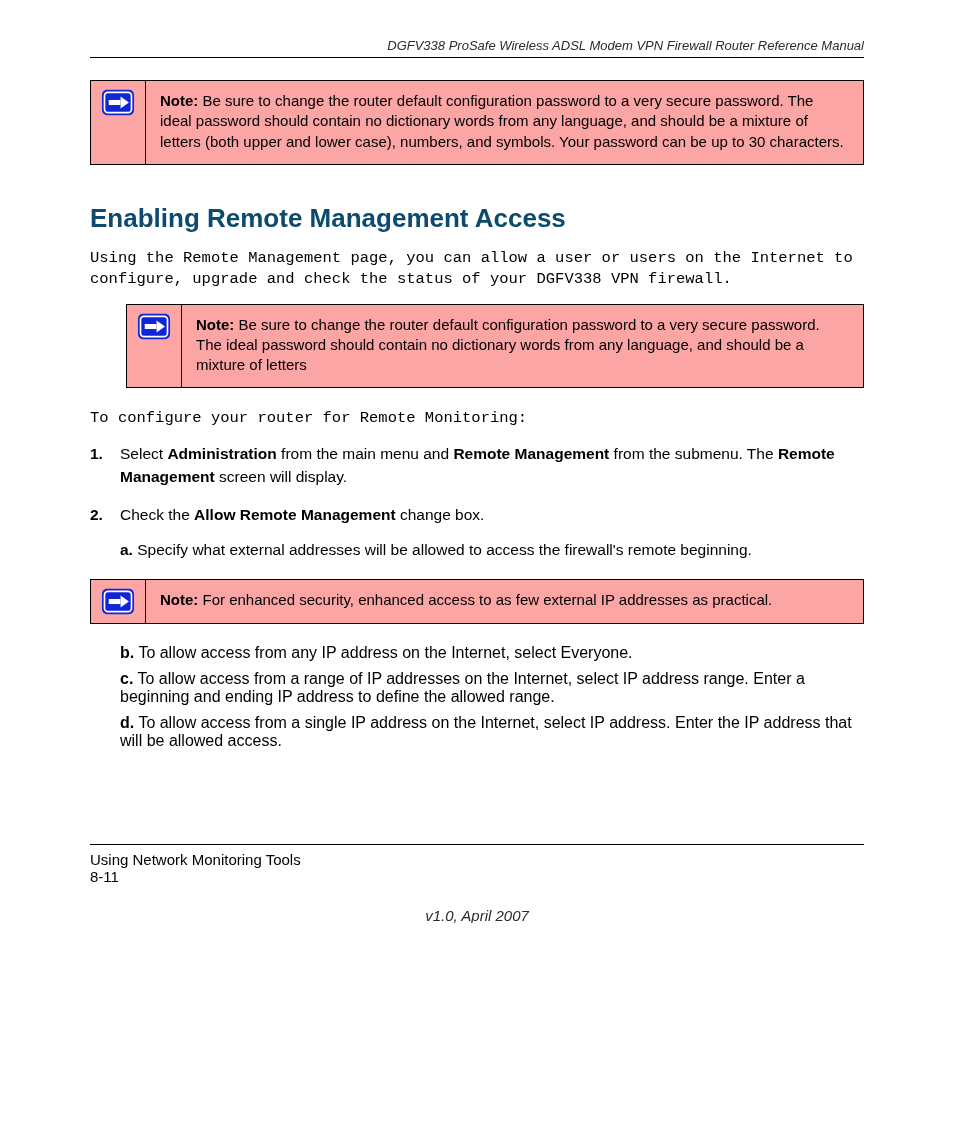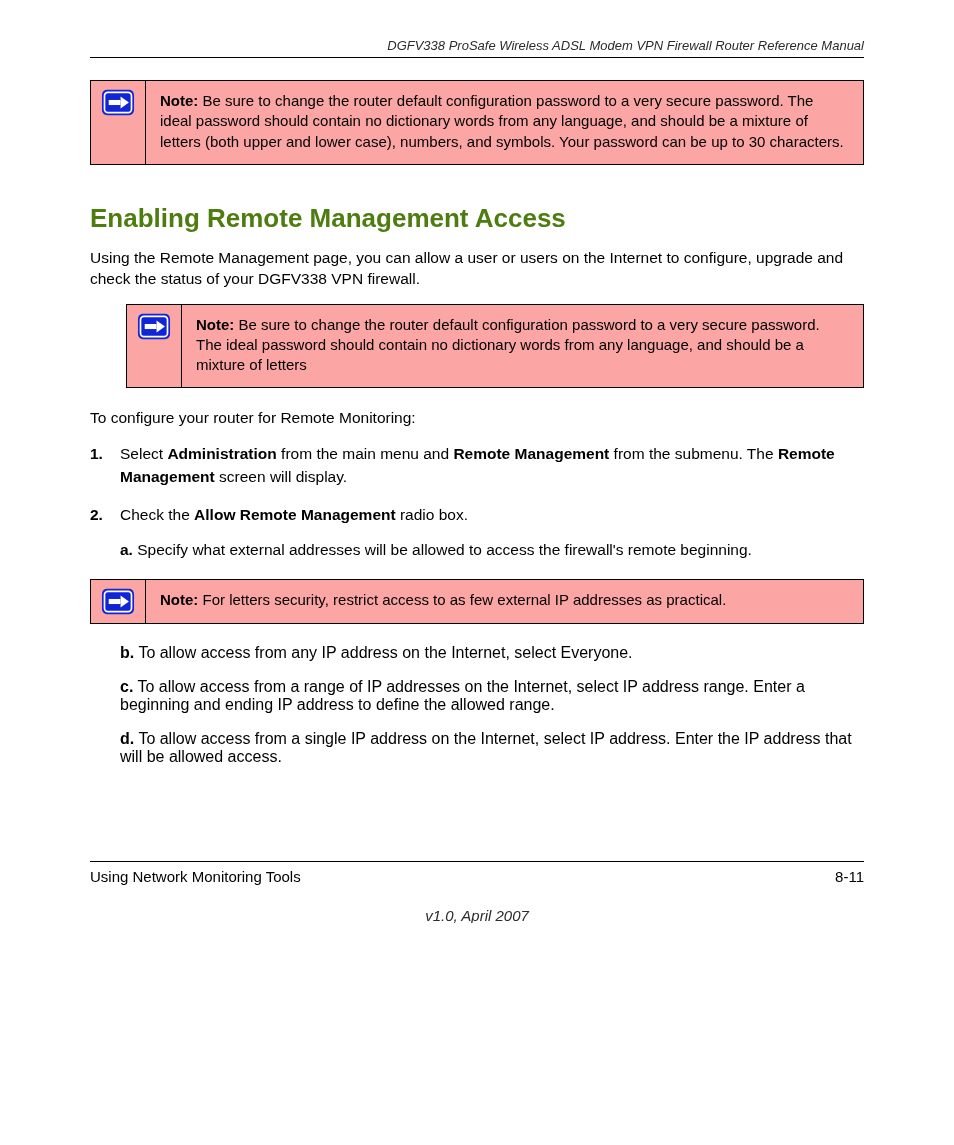--- a/index.html
+++ b/index.html
@@ -48,28 +48,29 @@
   .note-text-cell {
     padding: 10px 14px 12px 14px;
     font-size: 15px;
     line-height: 1.35;
     flex: 1;
   }
   .note-text-cell b { font-weight: bold; }
   h2.section {
     font-size: 26px;
     font-weight: bold;
-    color: #4d7c0f;
+    color: #0c4a6e;
     margin: 38px 0 14px 0;
     font-family: Arial, Helvetica, sans-serif;
   }
   p.body {
     font-size: 15.5px;
     line-height: 1.35;
     margin: 0 0 14px 0;
+    font-family: Liberation Mono, monospace;
   }
   .steps {
     margin: 6px 0 10px 0;
   }
   .step {
     display: flex;
     font-size: 15.5px;
     line-height: 1.45;
     margin: 6px 0 16px 0;
   }
@@ -92,22 +93,23 @@
     right: 90px;
     bottom: 38px;
   }
   .hr-bottom {
     border: none;
     border-top: 1px solid #000;
     margin: 0 0 6px 0;
   }
   .footer-row {
     display: flex;
-    justify-content: space-between;
+    justify-content: flex-start;
     font-size: 15px;
+    flex-direction: column;
   }
   .footer-center {
     position: absolute;
     left: 0; right: 0;
     text-align: center;
     font-style: italic;
     font-size: 15px;
     color: #2b2b2b;
     margin-top: 22px;
   }
@@ -167,49 +169,49 @@
     <div class="step">
       <div class="step-num">1.</div>
       <div class="step-body">
         <span>Select </span><span class="ui">Administration</span><span> from the main menu and </span><span class="ui">Remote Management</span><span> from the submenu. The </span><span class="ui">Remote Management</span><span> screen will display.</span>
       </div>
     </div>
 
     <div class="step">
       <div class="step-num">2.</div>
       <div class="step-body">
-        <span>Check the </span><span class="ui">Allow Remote Management</span><span> radio box.</span>
+        <span>Check the </span><span class="ui">Allow Remote Management</span><span> change box.</span>
         <div class="step-sub">
           <b>a.</b><span>   Specify what external addresses will be allowed to access the firewall's remote beginning.</span>
         </div>
       </div>
     </div>
   </div>
 
   <div class="note-box">
     <div class="note-icon-cell">
       <svg class="arrow-icon" viewBox="0 0 40 32">
         <rect x="1" y="1" width="38" height="30" rx="6" ry="6" fill="#1025d6"></rect>
         <rect x="4" y="4" width="32" height="24" rx="4" ry="4" fill="none" stroke="#ffffff" stroke-width="2"></rect>
         <g fill="#ffffff">
           <rect x="9" y="13" width="14" height="6"></rect>
           <polygon points="23,9 33,16 23,23"></polygon>
         </g>
       </svg>
     </div>
     <div class="note-text-cell">
-      <b>Note:</b><span> For letters security, restrict access to as few external IP addresses as practical.</span>
+      <b>Note:</b><span> For enhanced security, enhanced access to as few external IP addresses as practical.</span>
     </div>
   </div>
 
   <div class="steps" style="margin-left:30px;">
     <div class="step-sub" style="margin:8px 0;">
       <b>b.</b><span>   To allow access from any IP address on the Internet, select Everyone.</span>
     </div>
-    <div class="step-sub" style="margin:16px 0;">
+    <div class="step-sub" style="margin:8px 0;">
       <b>c.</b><span>   To allow access from a range of IP addresses on the Internet, select IP address range. Enter a beginning and ending IP address to define the allowed range.</span>
     </div>
     <div class="step-sub" style="margin:8px 0;">
       <b>d.</b><span>   To allow access from a single IP address on the Internet, select IP address. Enter the IP address that will be allowed access.</span>
     </div>
   </div>
 
   <div class="footer">
     <hr class="hr-bottom">
     <div class="footer-row">

